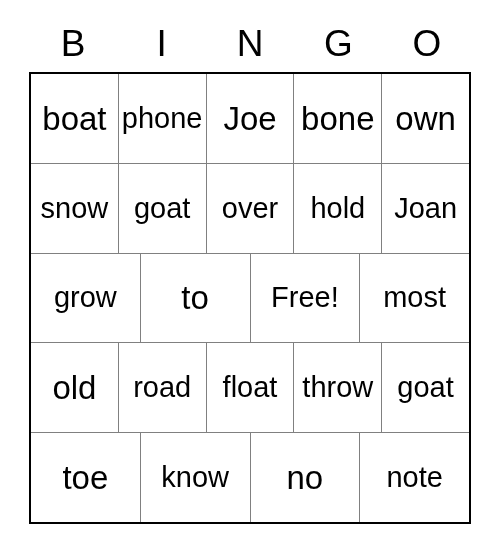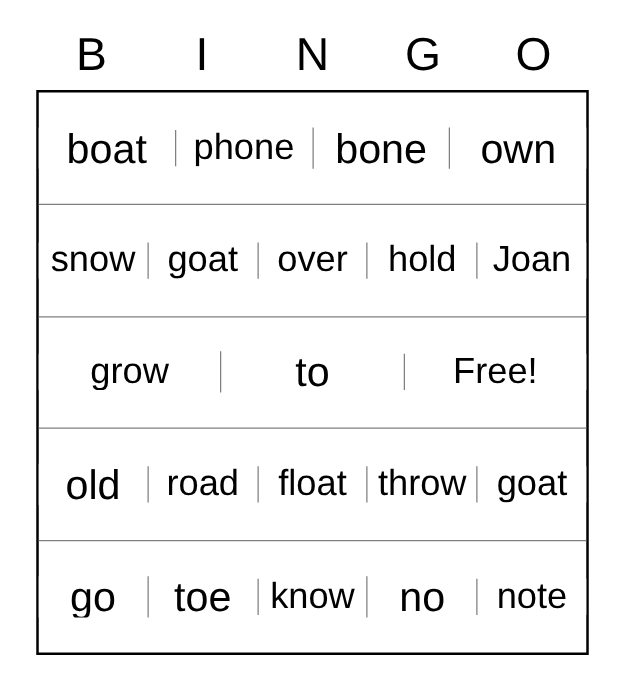--- a/index.html
+++ b/index.html
@@ -46,21 +46,20 @@
     border-left: 2px solid #000000;
     border-right: 2px solid #000000;
     border-bottom: 2px solid #000000;
     box-sizing: border-box;
     background: #ffffff;
   }
   .grid-row {
     display: flex;
     width: 100%;
     height: 88.8px;
-    align-items: center;
   }
   .grid-row + .grid-row {
     border-top: 1px solid #808080;
   }
   .cell {
     flex: 1 1 0;
     min-width: 0;
     display: flex;
     align-items: center;
     justify-content: center;
@@ -99,20 +98,23 @@
   <div class="grid">
 
     <div class="grid-row">
       <div class="cell">
           <span class="cell-text fs-lg">boat</span>
         </div>
       <div class="cell">
           <span class="cell-text fs-sm">phone</span>
         </div>
       <div class="cell">
+          <span class="cell-text fs-lg">Joe</span>
+        </div>
+      <div class="cell">
           <span class="cell-text fs-lg">bone</span>
         </div>
       <div class="cell">
           <span class="cell-text fs-lg">own</span>
         </div>
     </div>
 
     <div class="grid-row">
       <div class="cell">
           <span class="cell-text fs-md">snow</span>
@@ -134,20 +136,23 @@
     <div class="grid-row">
       <div class="cell">
           <span class="cell-text fs-md">grow</span>
         </div>
       <div class="cell">
           <span class="cell-text fs-lg">to</span>
         </div>
       <div class="cell">
           <span class="cell-text fs-md">Free!</span>
         </div>
+      <div class="cell">
+          <span class="cell-text fs-md">most</span>
+        </div>
     </div>
 
     <div class="grid-row">
       <div class="cell">
           <span class="cell-text fs-lg">old</span>
         </div>
       <div class="cell">
           <span class="cell-text fs-md">road</span>
         </div>
       <div class="cell">
@@ -156,23 +161,20 @@
       <div class="cell">
           <span class="cell-text fs-sm">throw</span>
         </div>
       <div class="cell">
           <span class="cell-text fs-md">goat</span>
         </div>
     </div>
 
     <div class="grid-row">
       <div class="cell">
-          <span class="cell-text fs-lg">go</span>
-        </div>
-      <div class="cell">
           <span class="cell-text fs-lg">toe</span>
         </div>
       <div class="cell">
           <span class="cell-text fs-md">know</span>
         </div>
       <div class="cell">
           <span class="cell-text fs-lg">no</span>
         </div>
       <div class="cell">
           <span class="cell-text fs-md">note</span>

